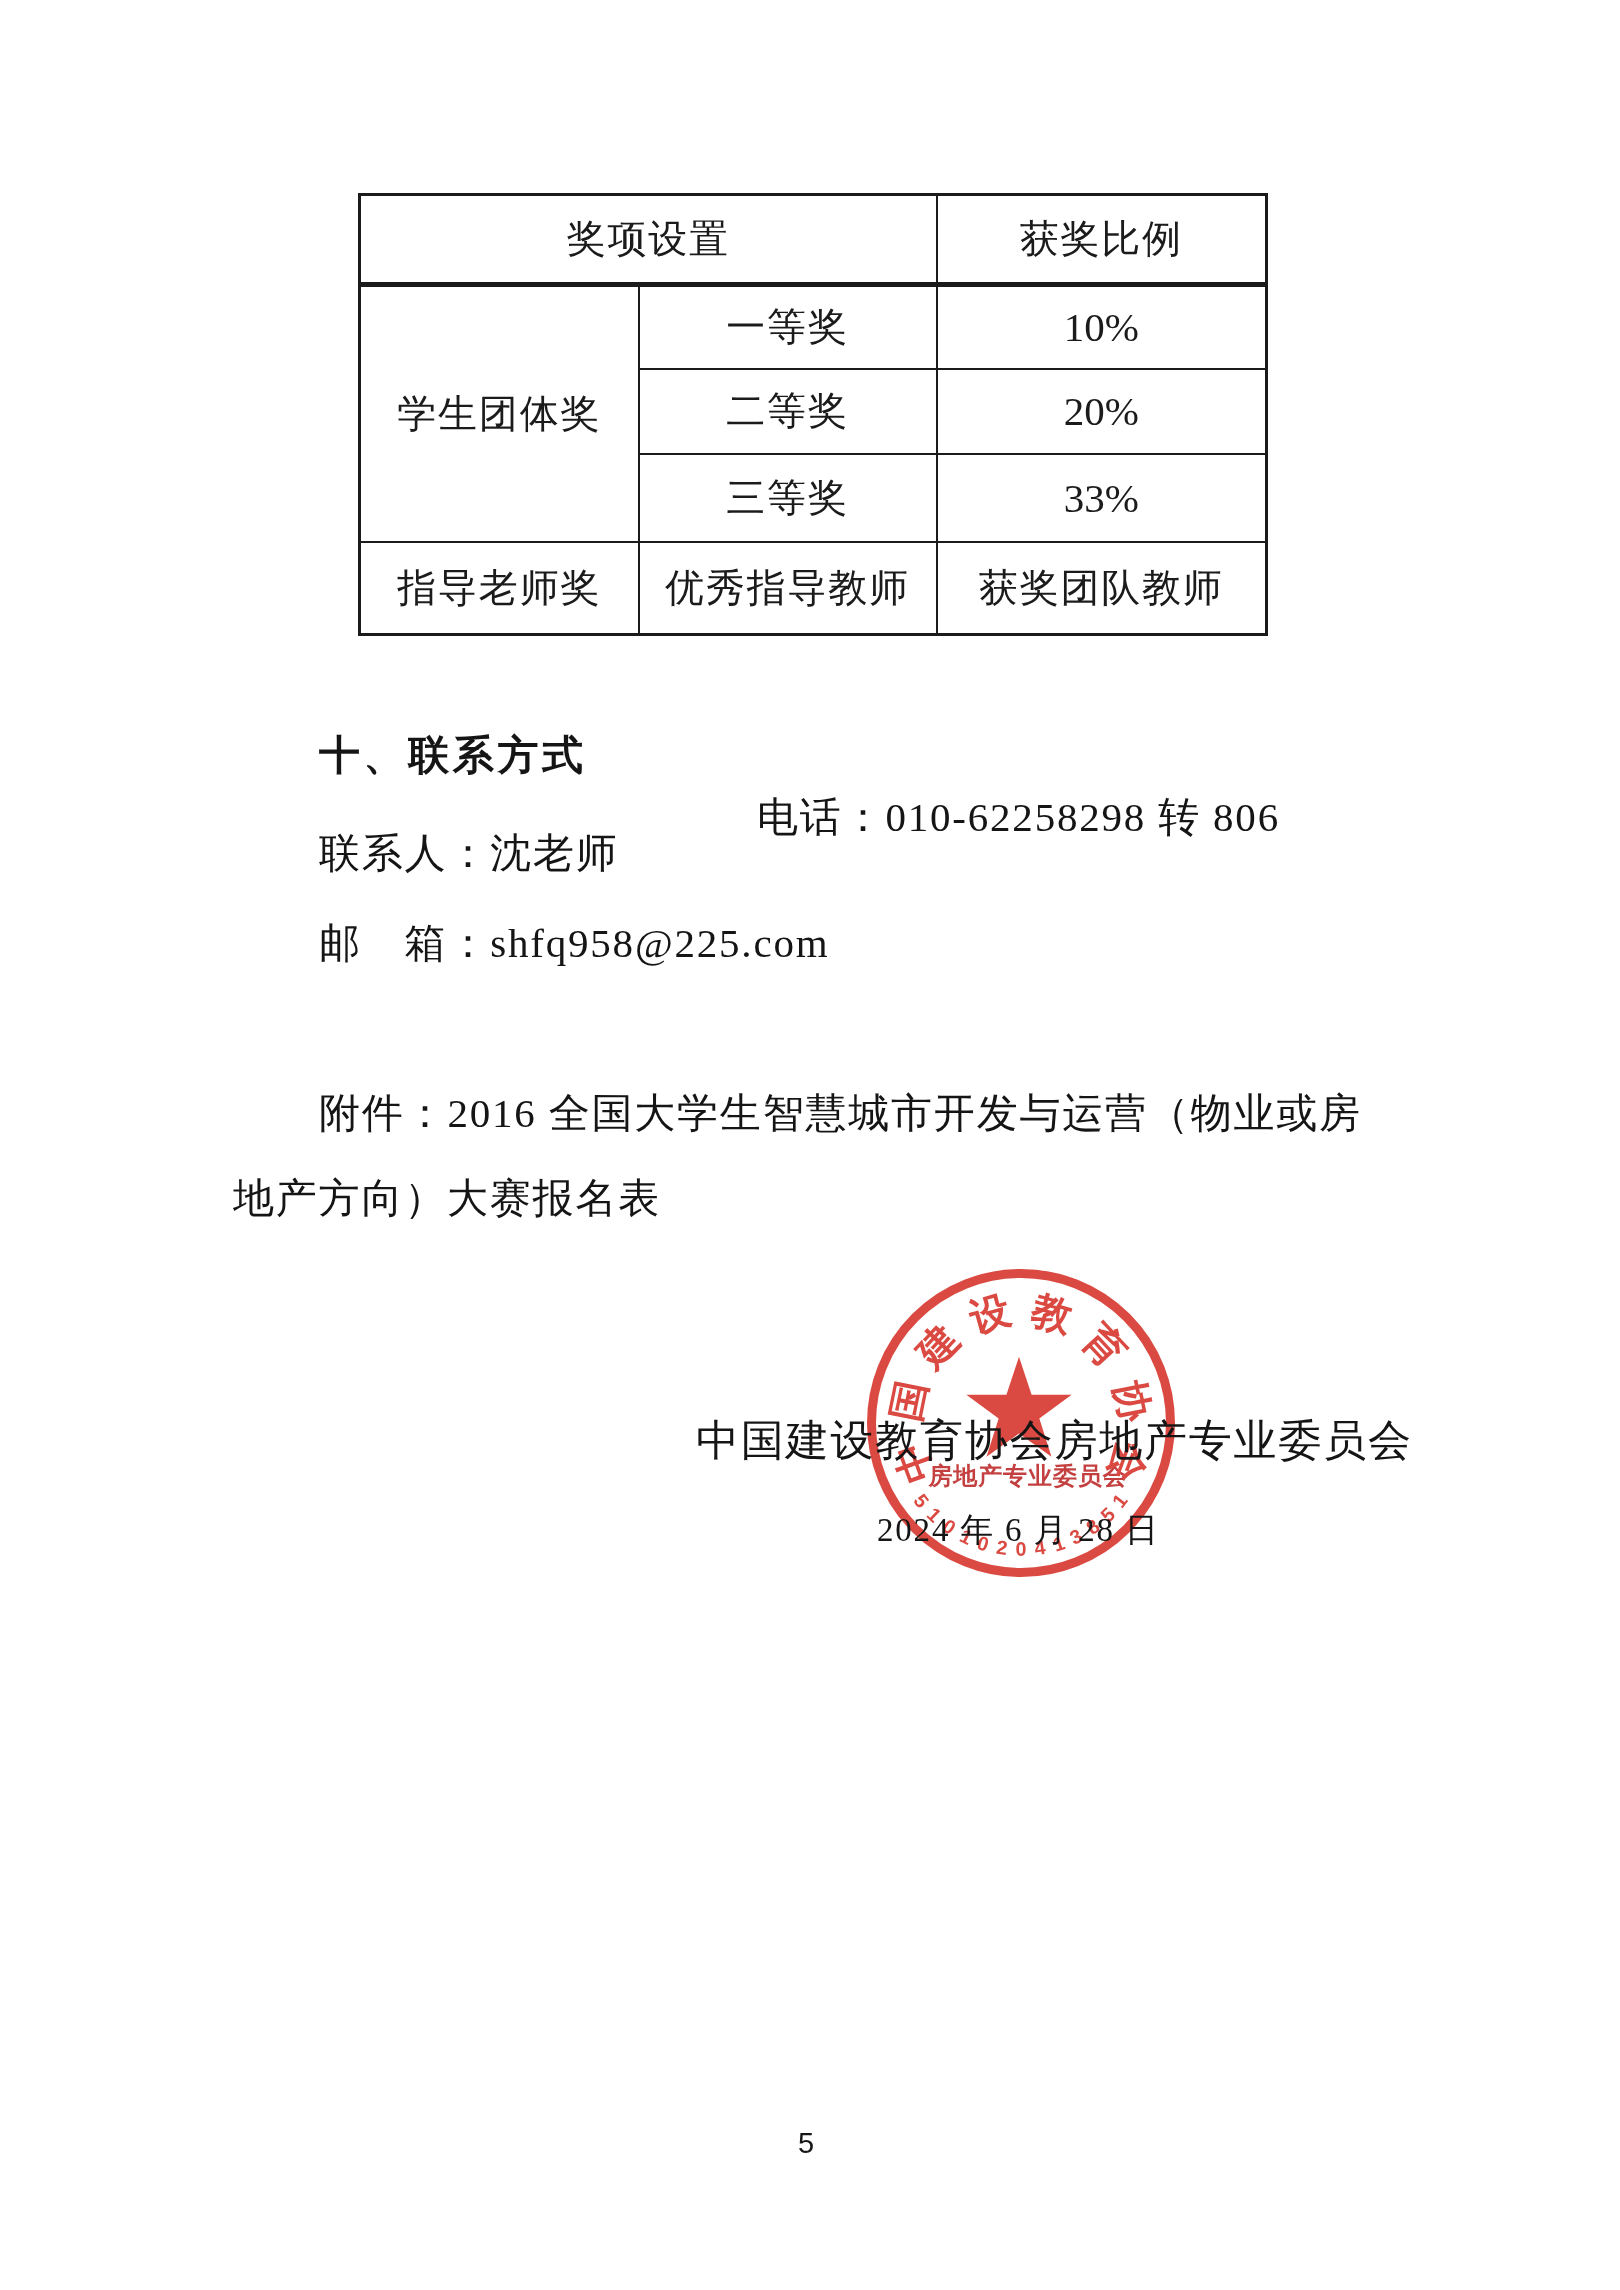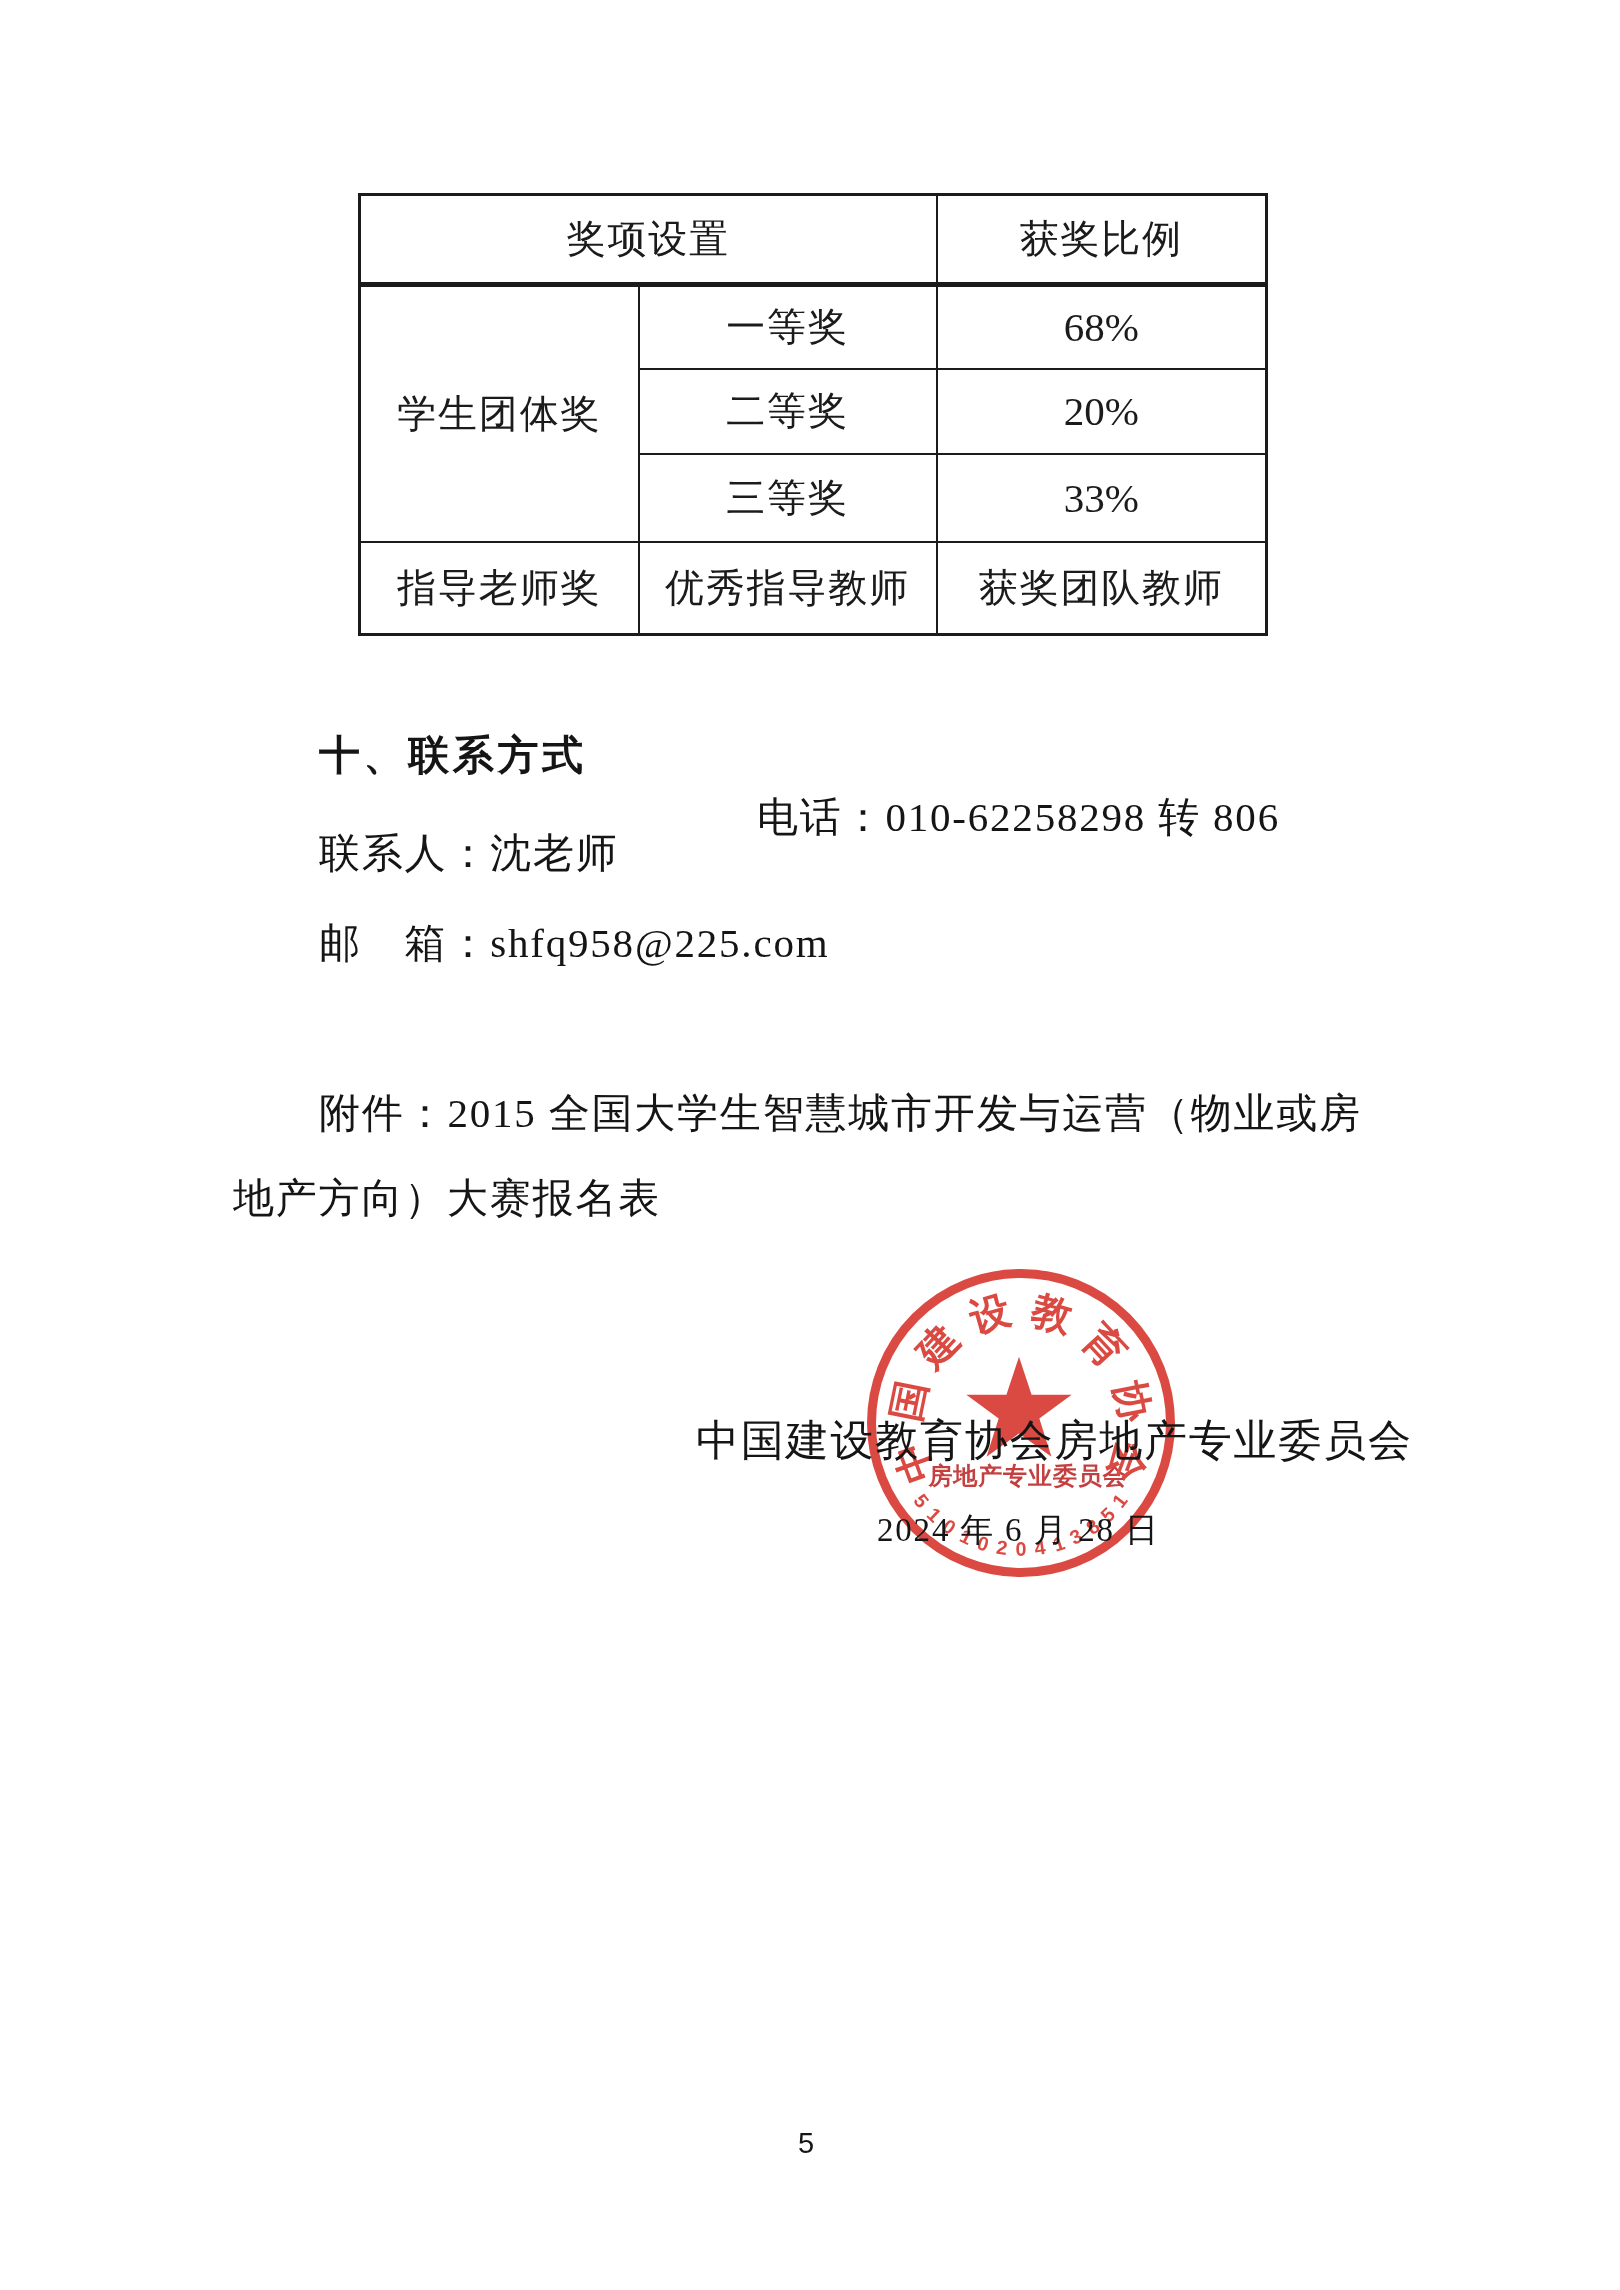--- a/index.html
+++ b/index.html
@@ -89,21 +89,21 @@
         <col style="width:330px">
     </colgroup>
     <tbody>
         <tr class="hdr">
       <td colspan="2">奖项设置</td>
       <td>获奖比例</td>
     </tr>
     <tr style="height:84px">
       <td rowspan="3">学生团体奖</td>
       <td>一等奖</td>
-      <td class="pct">68%</td>
+      <td class="pct">10%</td>
     </tr>
     <tr style="height:85px">
       <td>二等奖</td>
       <td class="pct">20%</td>
     </tr>
     <tr style="height:88px">
       <td>三等奖</td>
       <td class="pct">33%</td>
     </tr>
     <tr style="height:93px">
@@ -120,21 +120,21 @@
     <span>联系人：</span><span>沈老师</span>
   </div>
   <div class="abs body-line" style="left:757px;top:775px">
     <span>电话：</span><span>010-62258298 转 806</span>
   </div>
 
   <div class="abs body-line" style="left:319px;top:901px">
     <span>邮　箱：</span><span>shfq958@225.com</span>
   </div>
 
-  <div class="abs body-line" style="left:319px;top:1071px">附件：2015 全国大学生智慧城市开发与运营（物业或房</div>
+  <div class="abs body-line" style="left:319px;top:1071px">附件：2016 全国大学生智慧城市开发与运营（物业或房</div>
   <div class="abs body-line" style="left:233px;top:1156px">地产方向）大赛报名表</div>
 
   <div class="stamp" id="stamp">
     <div class="seal-ring"></div>
     <svg class="seal-star" width="116" height="116" viewBox="0 0 130 130">
       <polygon fill="#d5281e" points="65,3 79.1,45.6 124,45.8 87.8,72.4 101.4,115.2 65,89 28.6,115.2 42.2,72.4 6,45.8 50.9,45.6"></polygon>
     </svg>
     <div class="seal-band">房地产专业委员会</div>
   <span class="seal-ch seal-big" style="left: 914px; top: 1462px; transform: translate(-50%, -50%) rotate(-110deg);">中</span>
       <span class="seal-ch seal-big" style="left: 909px; top: 1401px; transform: translate(-50%, -50%) rotate(-78.5714deg);">国</span>

